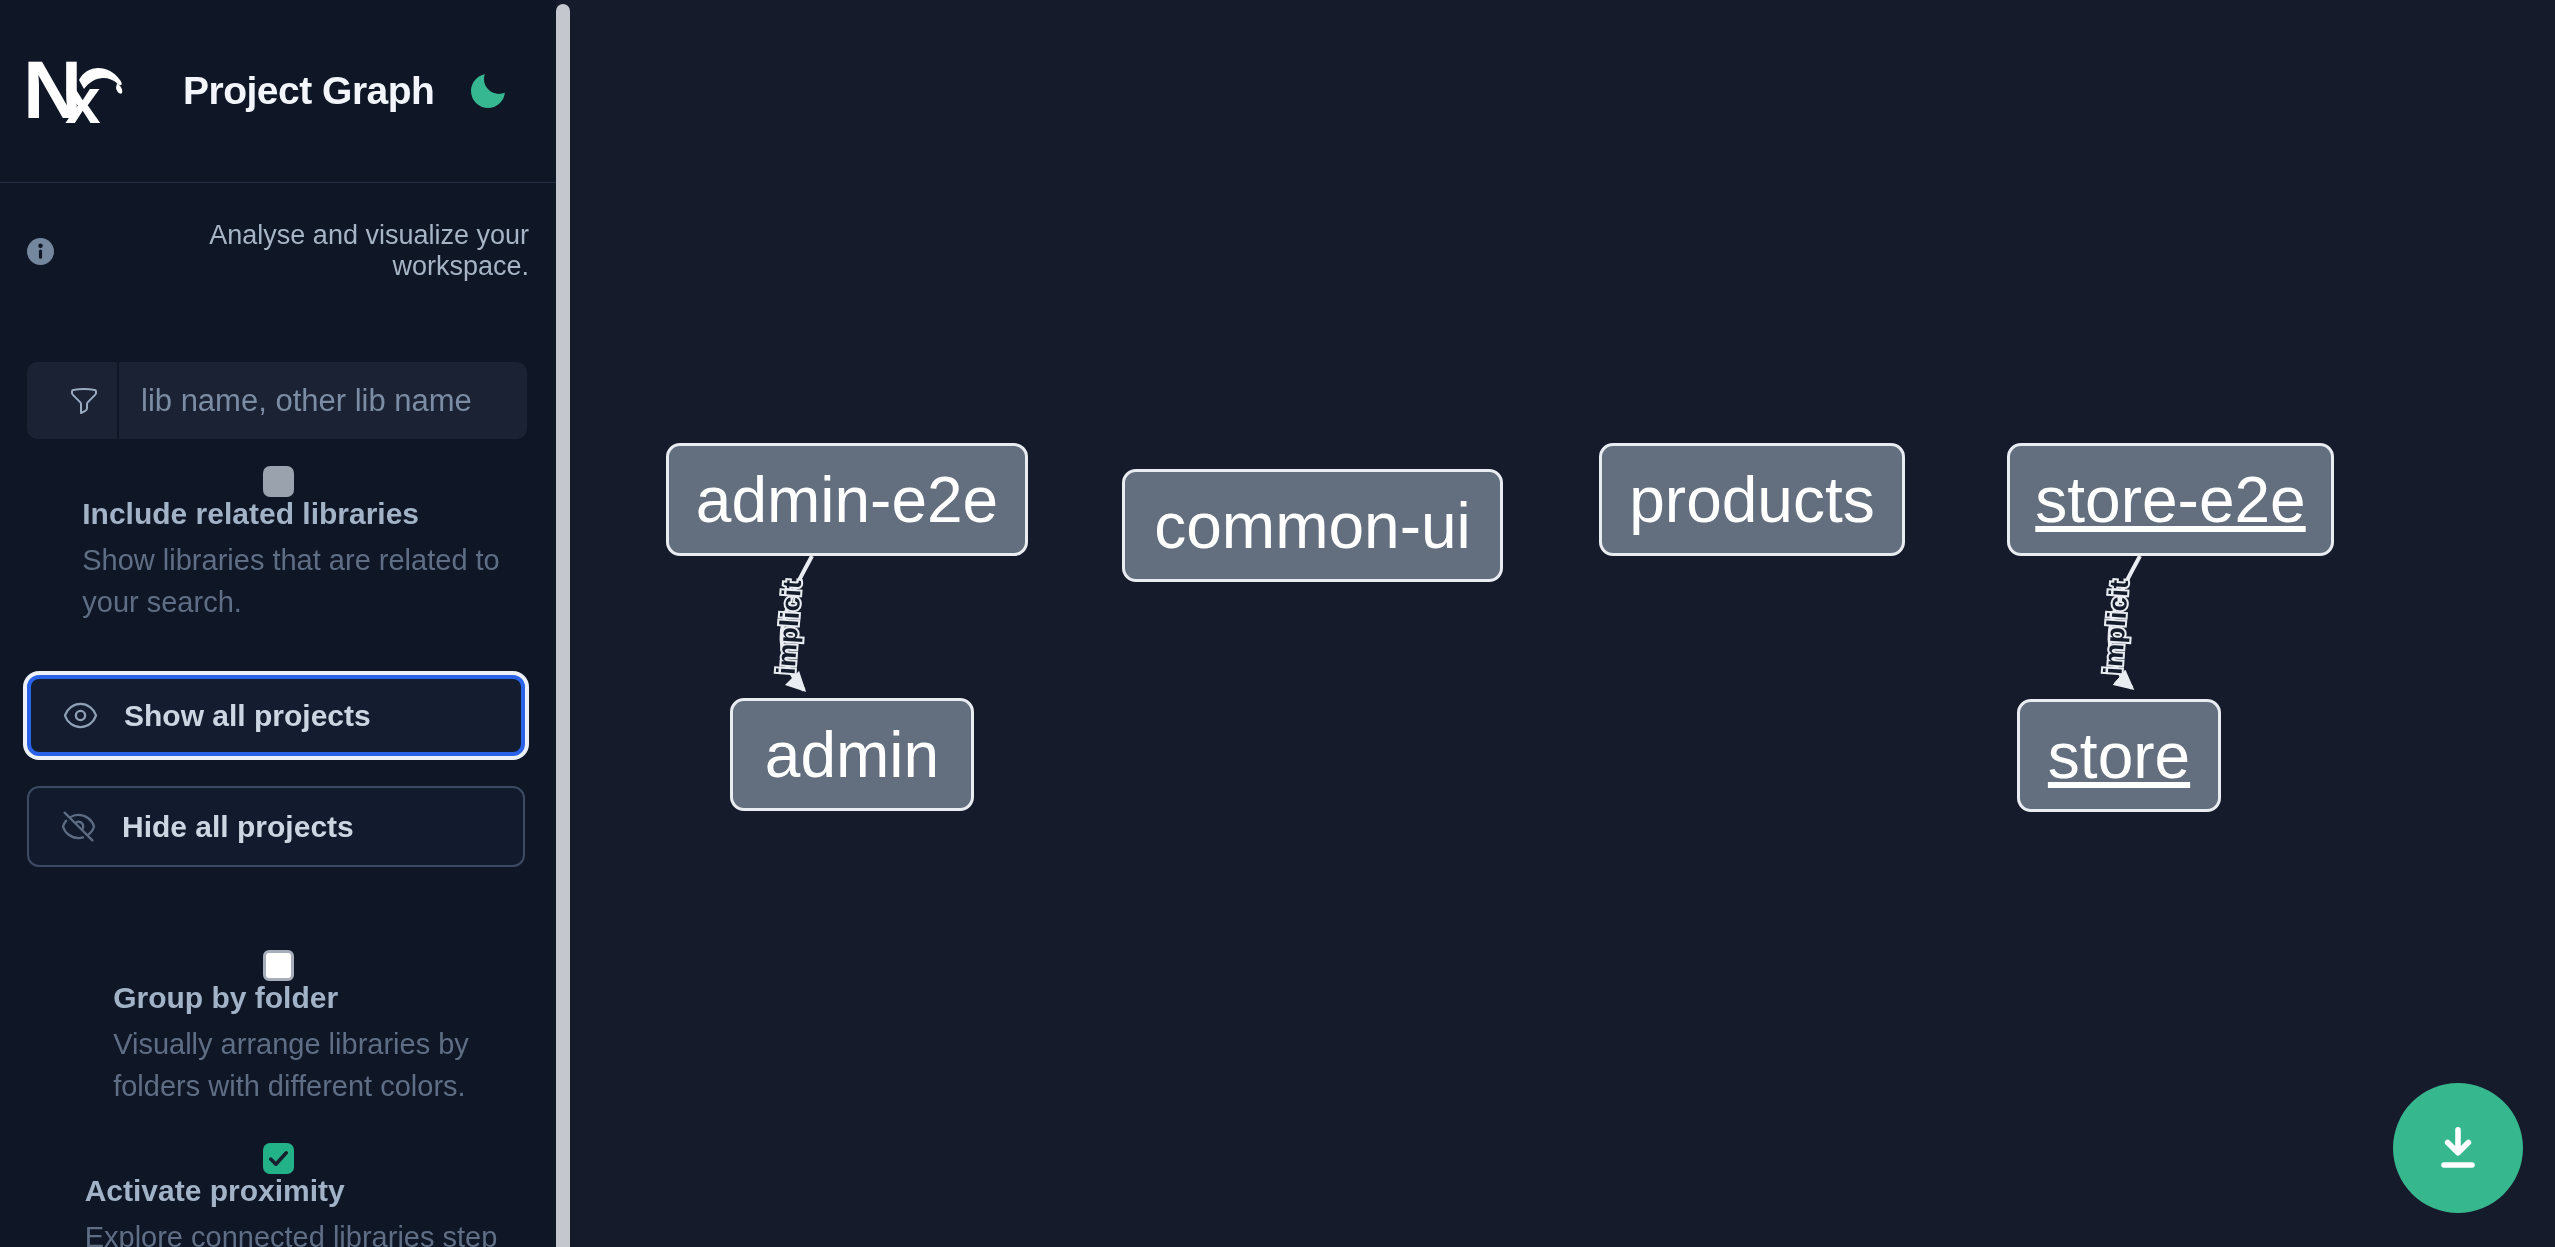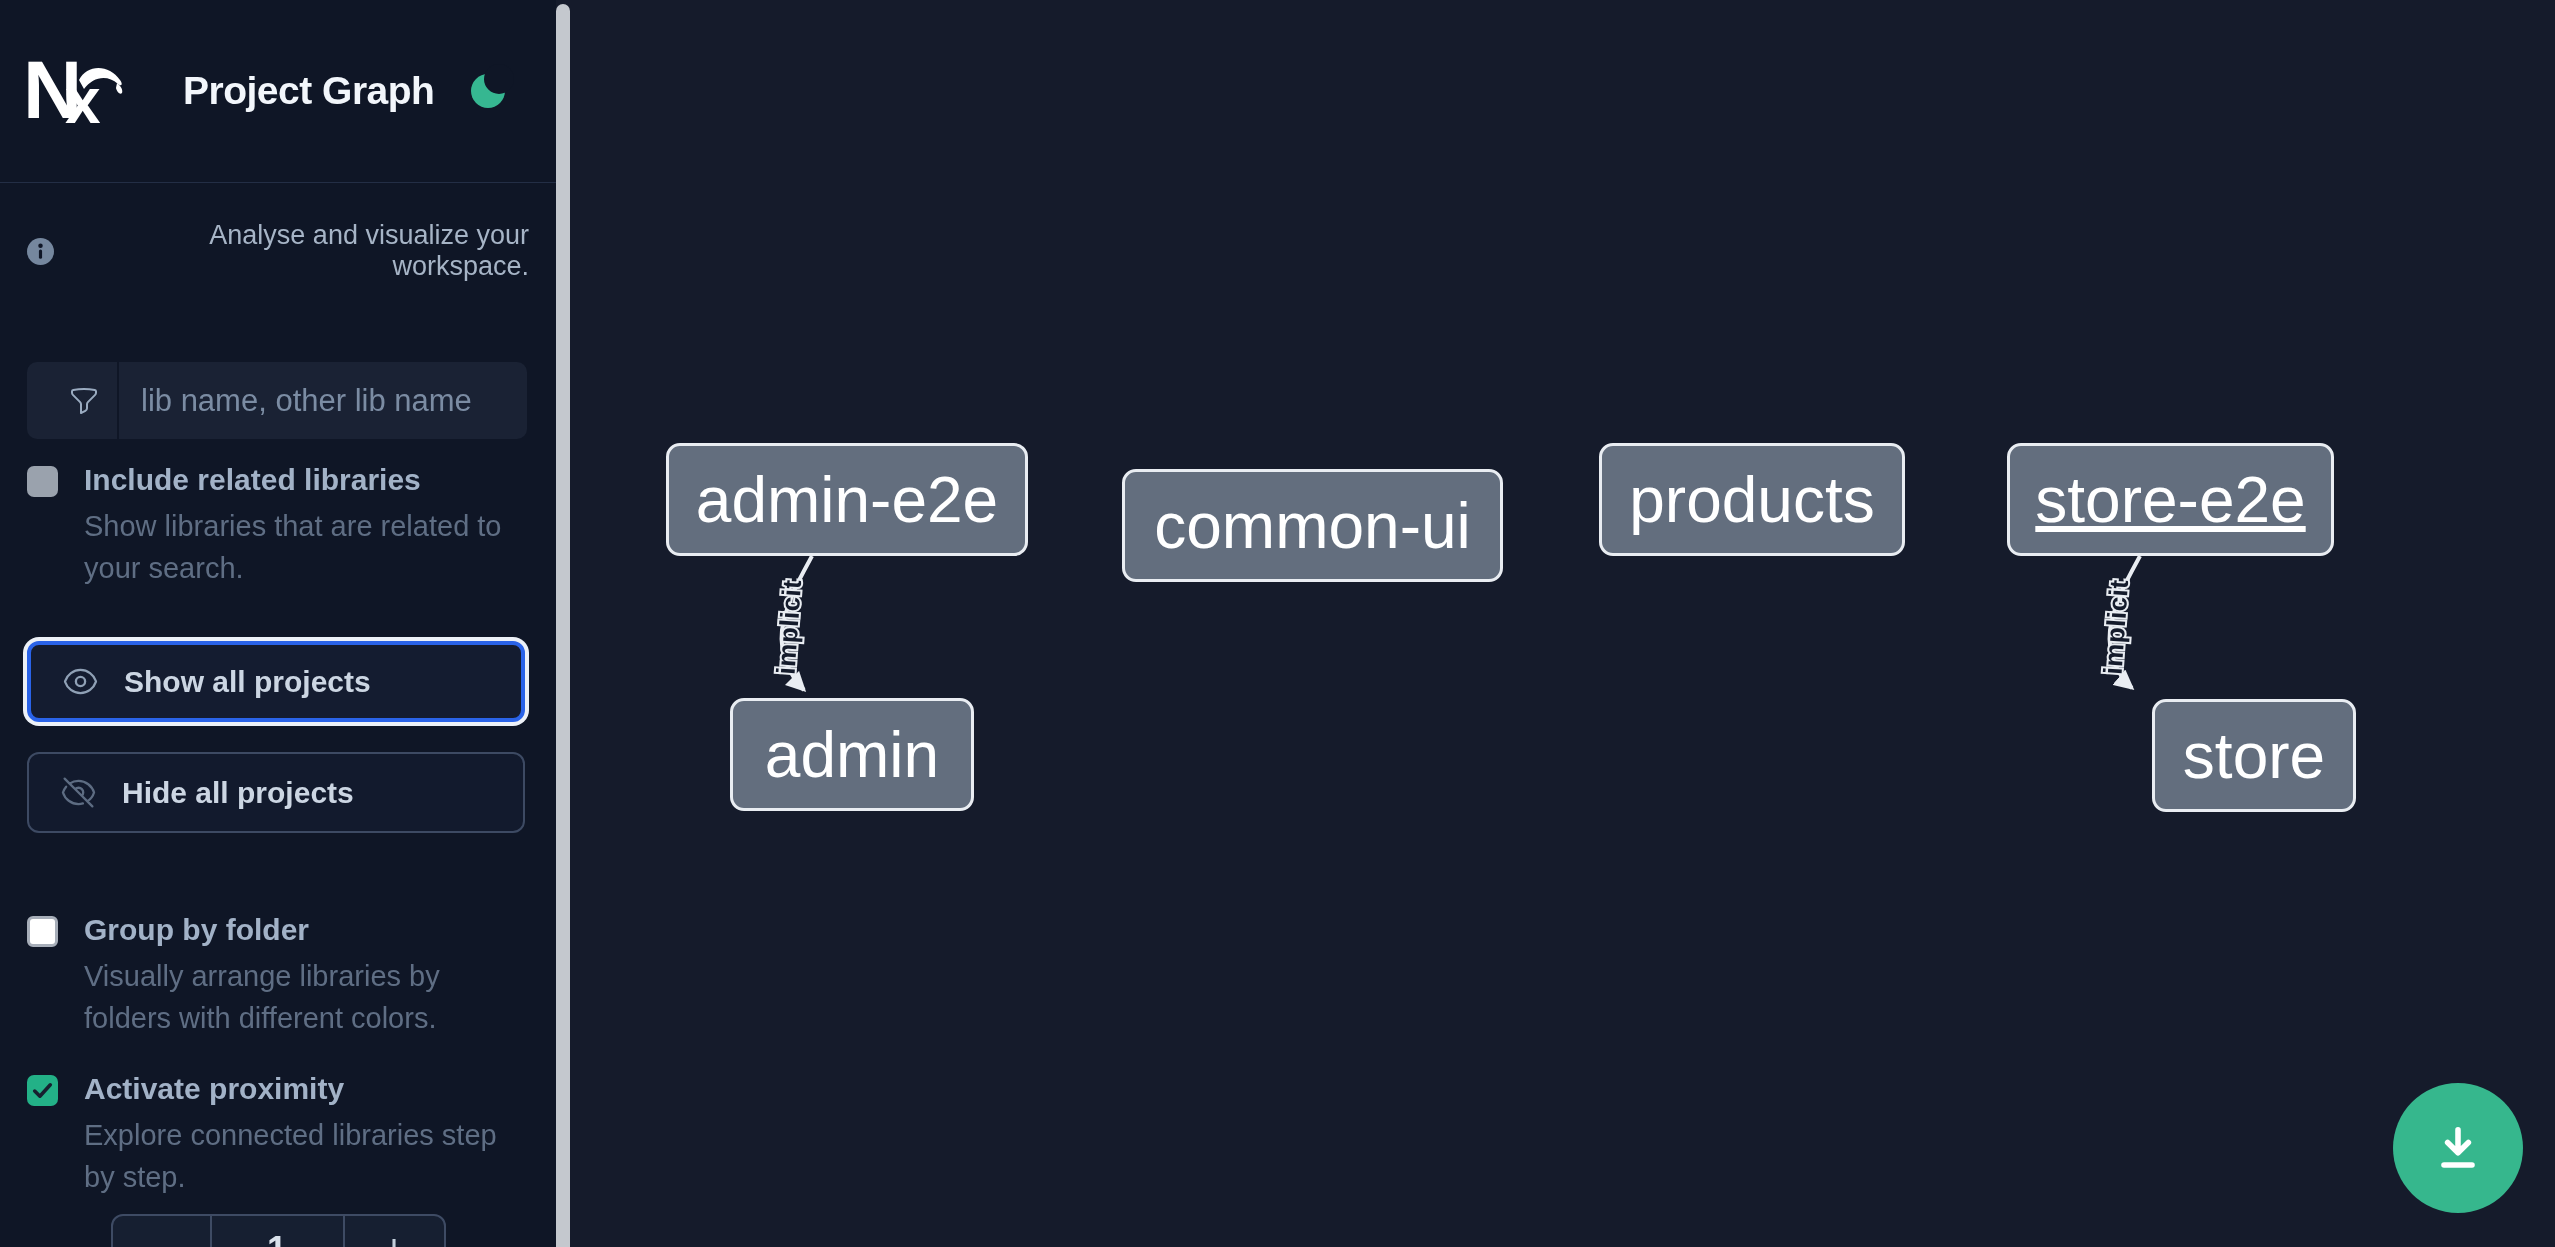--- a/index.html
+++ b/index.html
@@ -37,21 +37,21 @@
     border-radius: 10px; display: flex; align-items: stretch; overflow: hidden; padding-left: 24px;
   }
   .filter-icon-cell { width: 68px; flex: none; display: flex; align-items: center; justify-content: center;
     border-right: 2px solid #0f1626; }
   .filter-input {
     flex: 1; background: transparent; border: 0; outline: 0;
     color: #cfd9e6; font-size: 31px; padding: 0 22px; font-family: inherit; min-width: 0;
   }
   .filter-input::placeholder { color: #7b8ca3; opacity: 1; }
 
-  .cb-row { display: flex; align-items: flex-start; margin: 24px 27px 0 27px; }
+  .cb-row { display: flex; align-items: center; margin: 24px 27px 0 27px; flex-direction: column; }
   .cb { width: 31px; height: 31px; border-radius: 7px; flex: none; margin-top: 3px; cursor: pointer; }
   .cb.gray  { background: #9aa2ad; }
   .cb.white { background: #ffffff; border: 3px solid #a7aeb9; border-radius: 6px; }
   .cb.teal  { background: #23b187; display: flex; align-items: center; justify-content: center; }
   .cb-body  { margin-left: 26px; }
   .cb-label { font-size: 30px; font-weight: 700; color: #a2b2c7; line-height: 34px; cursor: default; }
   .cb-desc  { font-size: 29px; color: #5f6e84; line-height: 42px; margin-top: 8px; }
 
   .btn {
     display: flex; align-items: center; margin-left: 27px; width: 498px; height: 81px;
@@ -210,21 +210,21 @@
       <path class="edge-path" d="M1570,556 C1558,578 1545,600 1540,630 C1537,656 1550,678 1562,688" marker-end="url(#arrow)"></path>
       <text class="edge-label" transform="rotate(-86 221 627)" x="221" y="627">implicit</text>
       <text class="edge-label" transform="rotate(-86 1548 627)" x="1548" y="627">implicit</text>
     </svg>
 
     <div class="node" style="left:96px;  top:443px; width:362px;">admin-e2e</div>
     <div class="node" style="left:552px; top:443px; width:381px;margin-top:26px;">common-ui</div>
     <div class="node" style="left:1029px;top:443px; width:306px;">products</div>
     <div class="node" style="left:1437px;top:443px; width:327px;text-decoration:underline;">store-e2e</div>
     <div class="node" style="left:160px; top:698px; width:244px;">admin</div>
-    <div class="node" style="left:1582px;top:699px; width:204px;">store</div>
+    <div class="node" style="left:1447px;top:699px; width:204px;text-decoration:underline;">store</div>
 
     <button class="fab">
       <svg width="58" height="58" viewBox="0 0 24 24" fill="none" stroke="#ffffff" stroke-width="2.3" stroke-linecap="round" stroke-linejoin="round">
         <path d="M12 4.5 V14 M12 14 l-4.3-4.3 M12 14 l4.3-4.3"></path>
         <path d="M6.2 19 h11.6"></path>
       </svg>
     </button>
 
   </main>
 </div>

